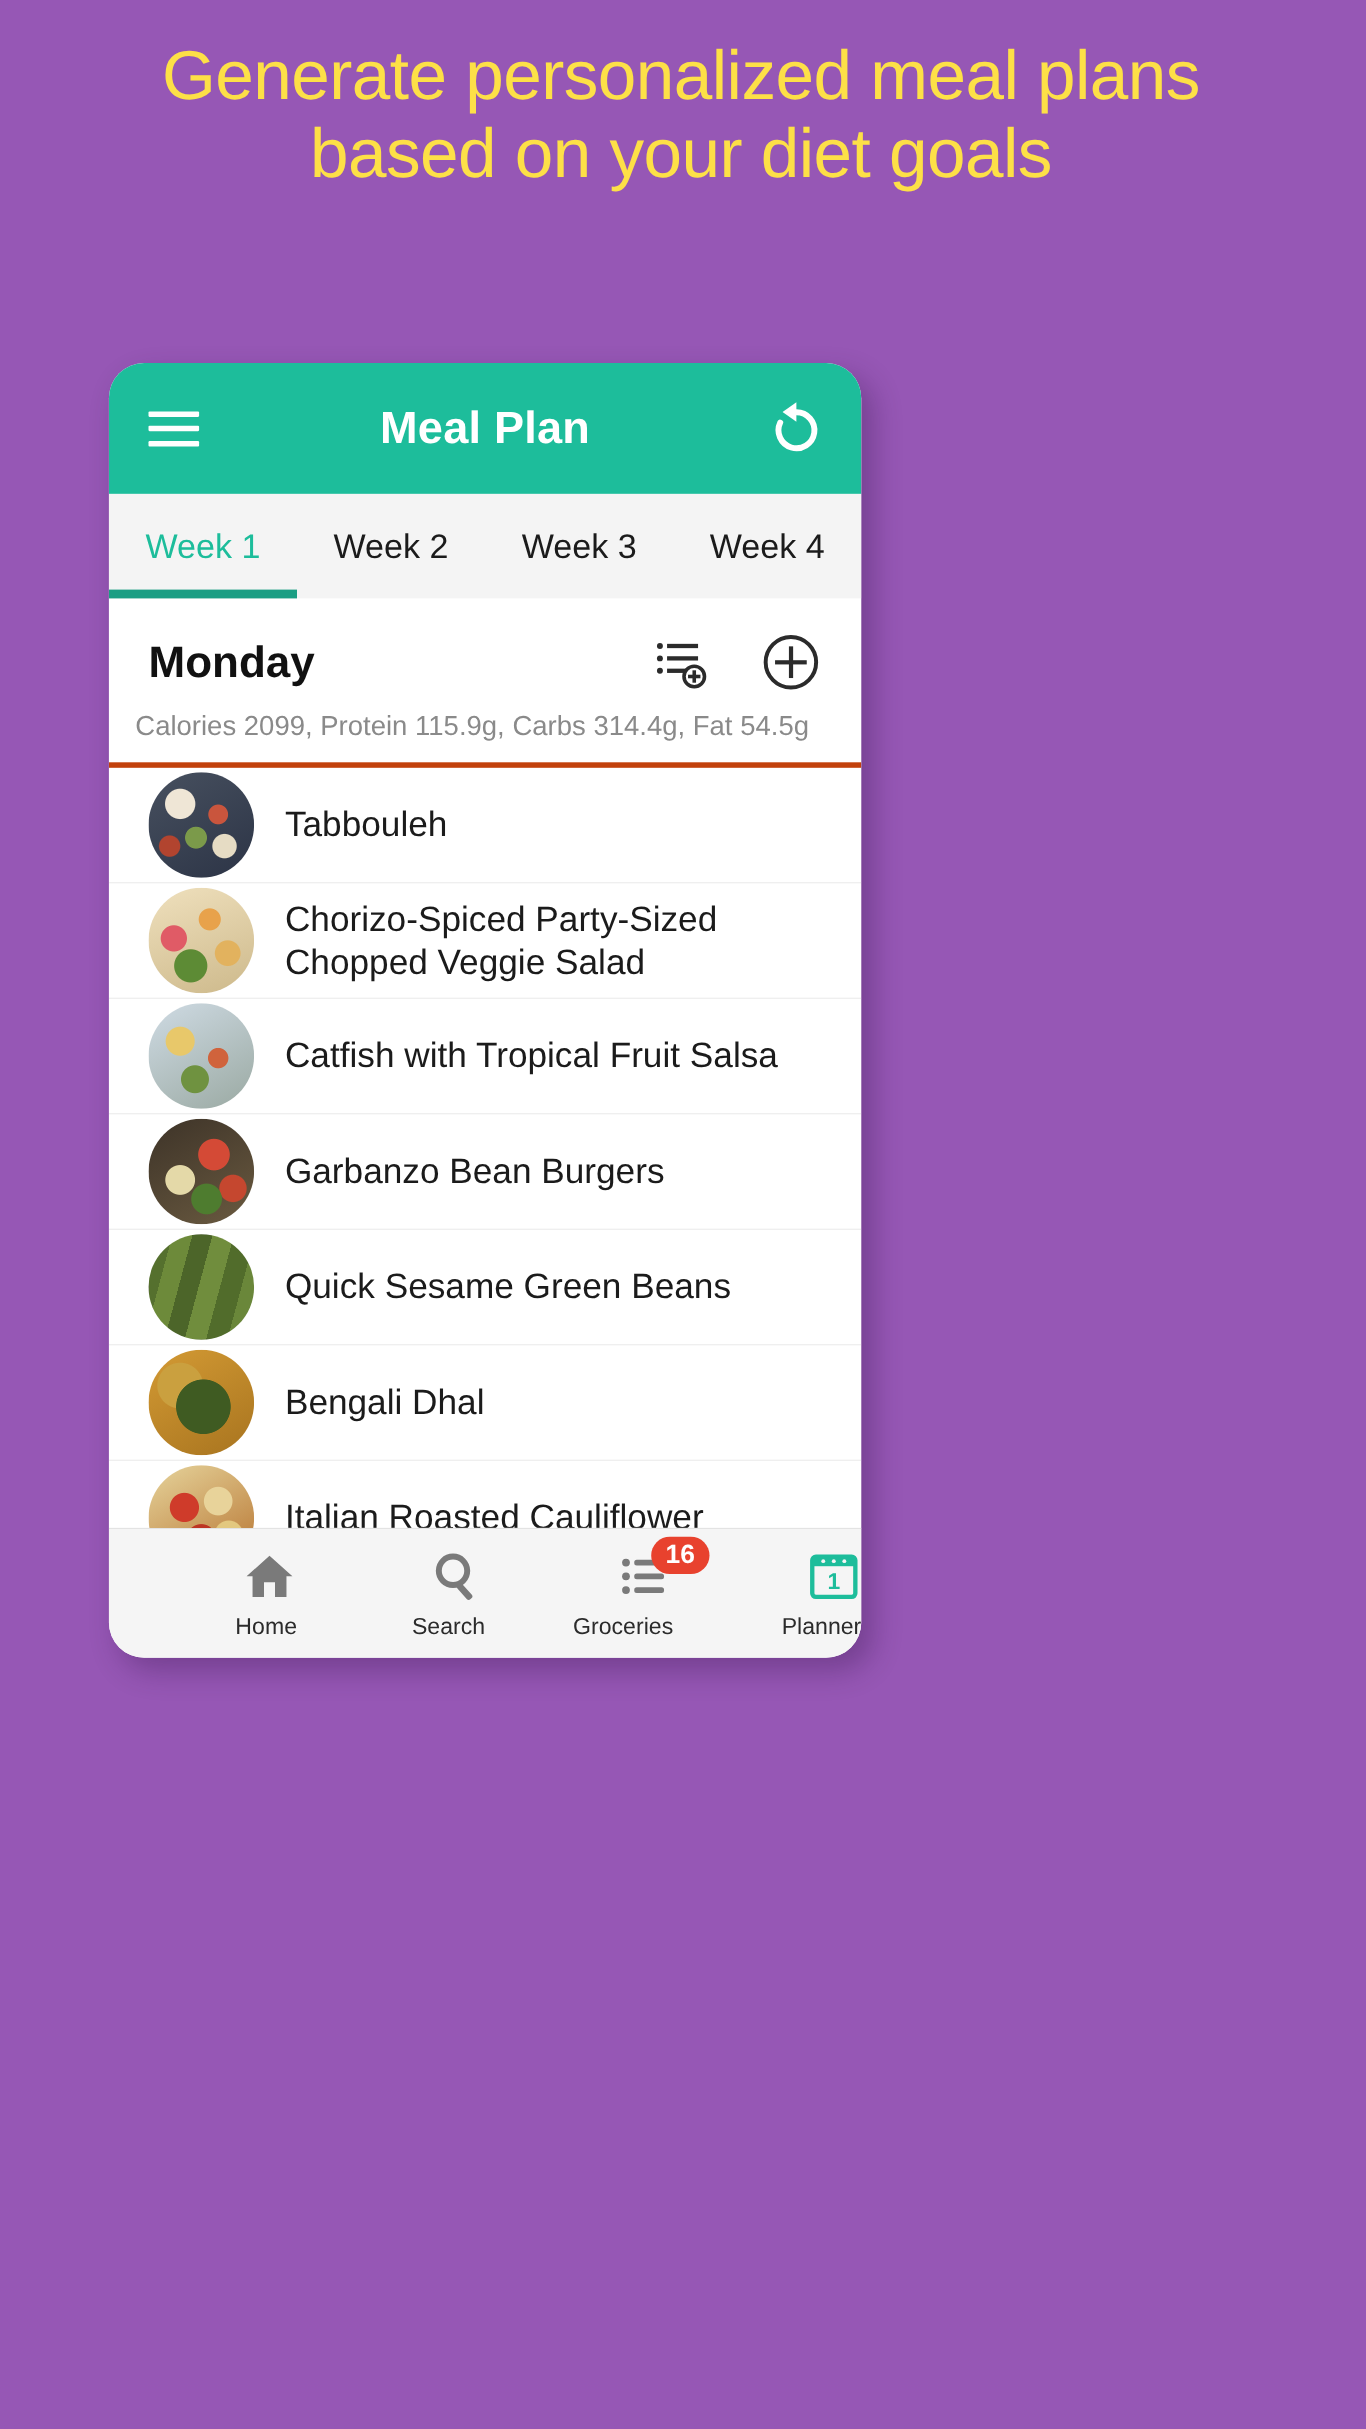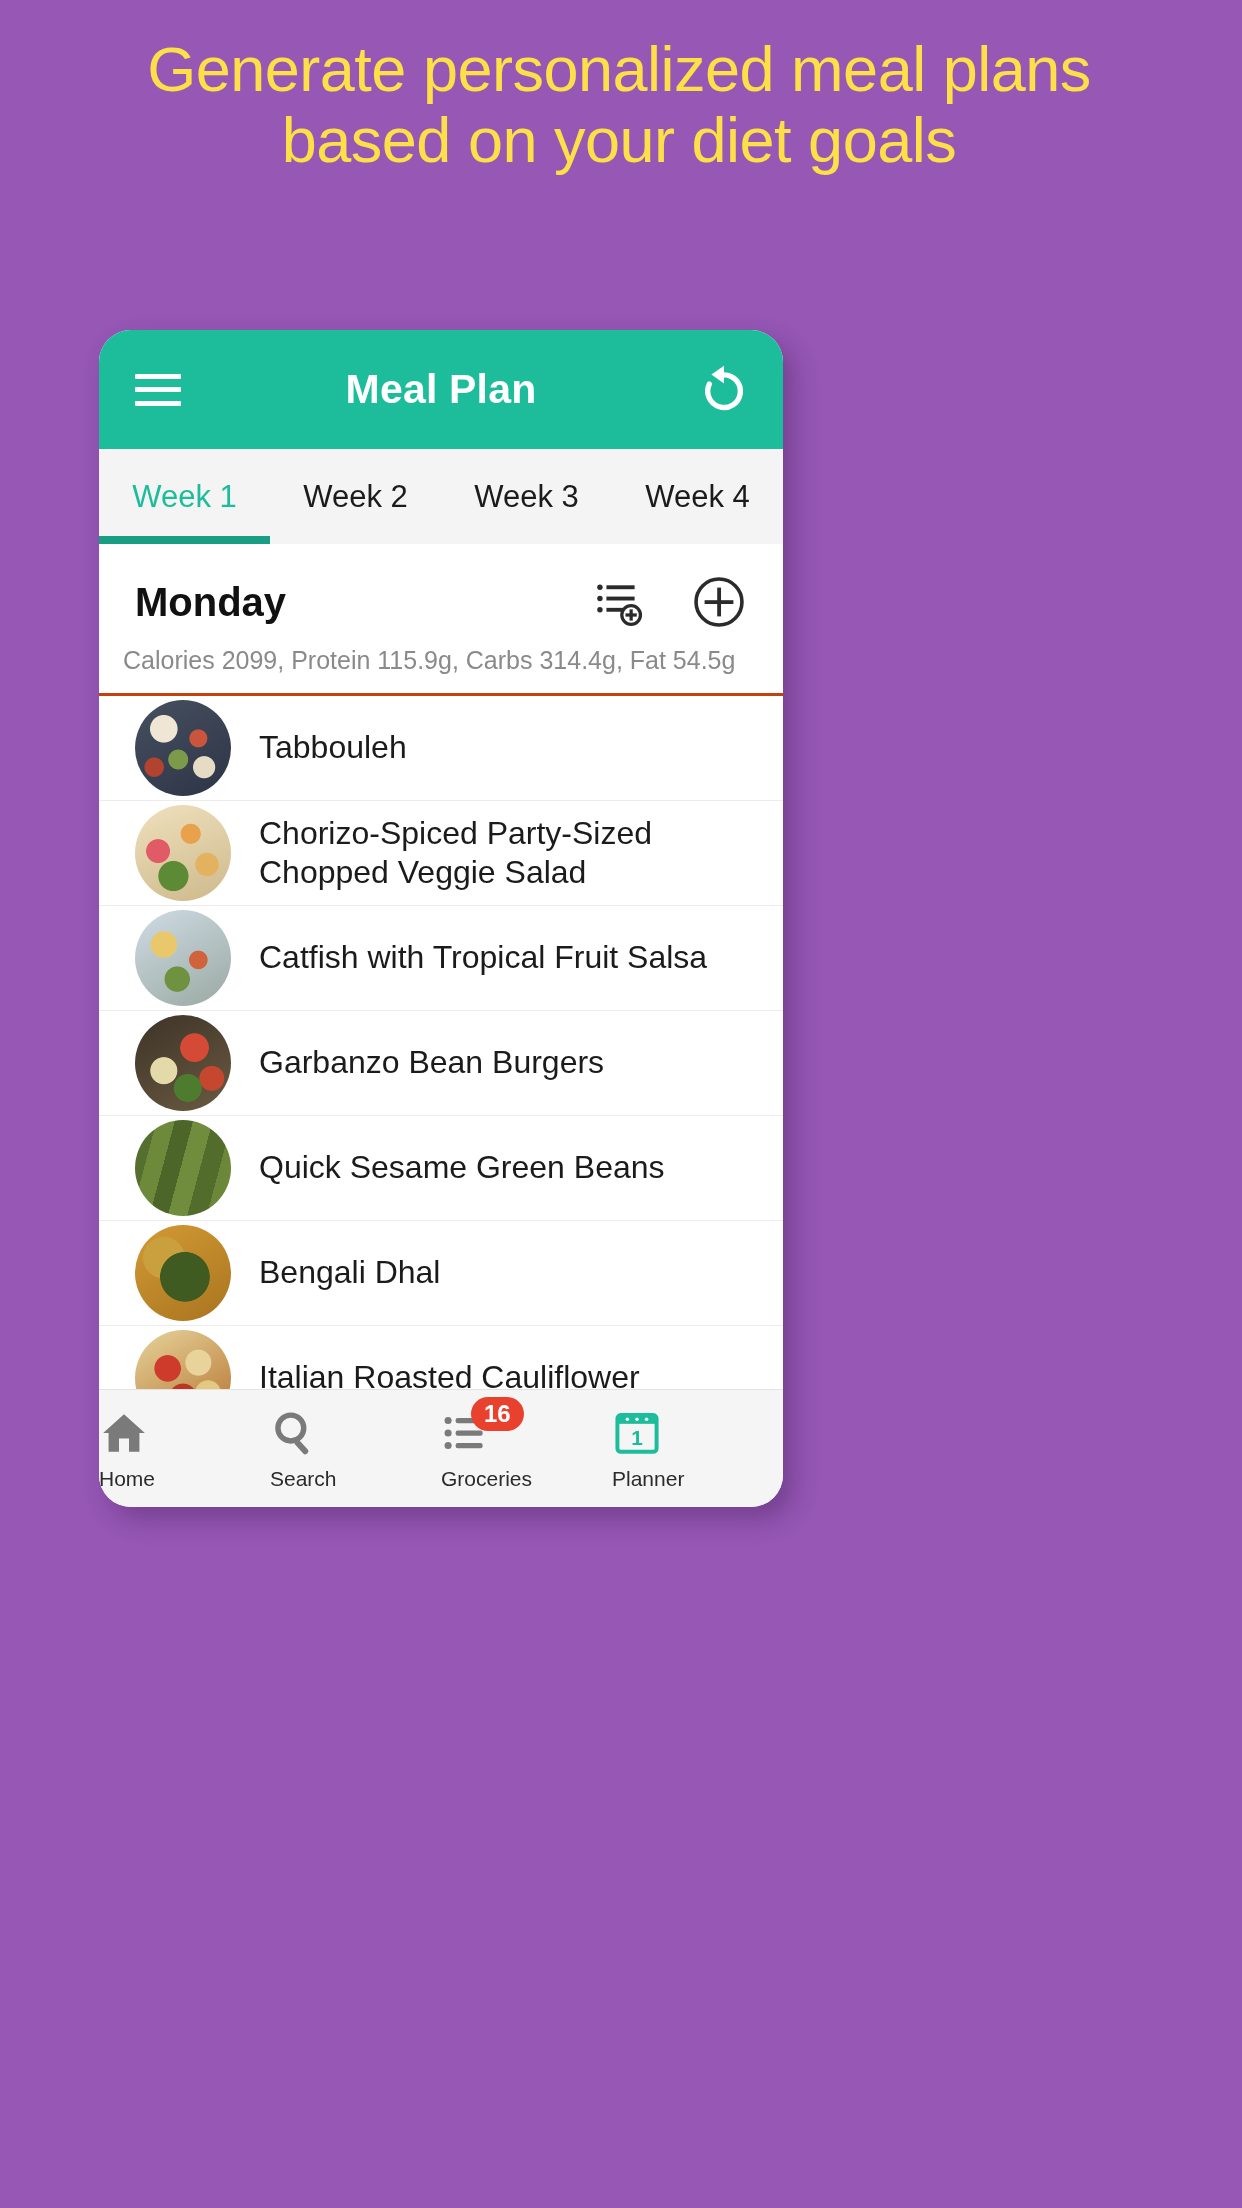--- a/index.html
+++ b/index.html
@@ -119,21 +119,21 @@
     padding:16px 36px 18px 24px;
     font-size:25px;
     color:#8a8a8a;
     flex:none;
   }
 
   
   .recipe-list {
     flex:1;
     overflow:hidden;
-    border-top:3px solid #c2410c;
+    border-top:5px solid #c2410c;
   }
   .recipe-row {
     display:flex;
     align-items:center;
     height:105px;
     padding:0 36px;
     border-bottom:1px solid #ececec;
     gap:28px;
   }
   .thumb {
@@ -195,21 +195,21 @@
     height:118px;
     background:#f5f5f5;
     display:flex;
     flex:none;
     border-top:1px solid #e3e3e3;
   }
   .nav-item {
     flex:1;
     display:flex;
     flex-direction:column;
-    align-items:flex-start;
+    align-items:flex-end;
     justify-content:center;
     gap:8px;
     position:relative;
   }
   .nav-icon { height:52px; display:flex; align-items:center; justify-content:center; position:relative; }
   .nav-label { font-size:21px; color:#2b2b2b; }
   .badge {
     position:absolute;
     top:-10px; left:30px;
     background:#e8422e;

